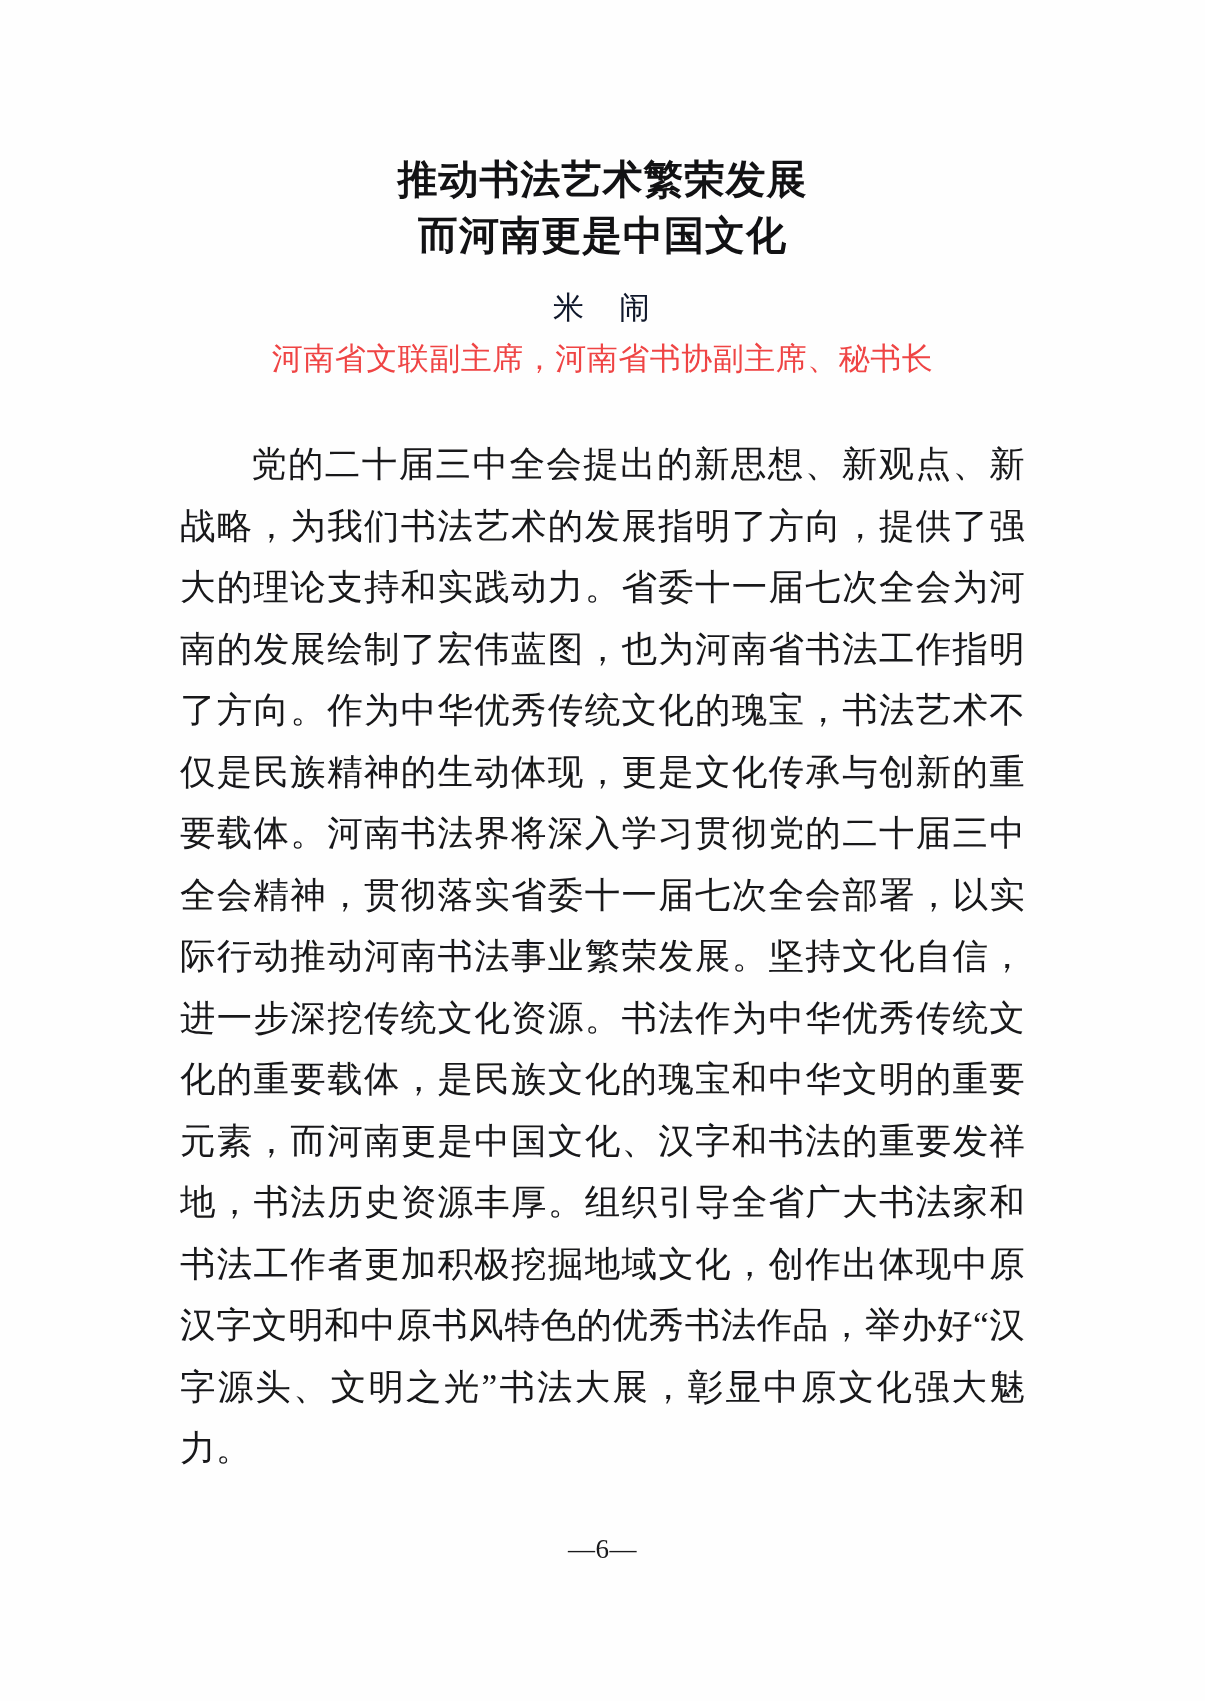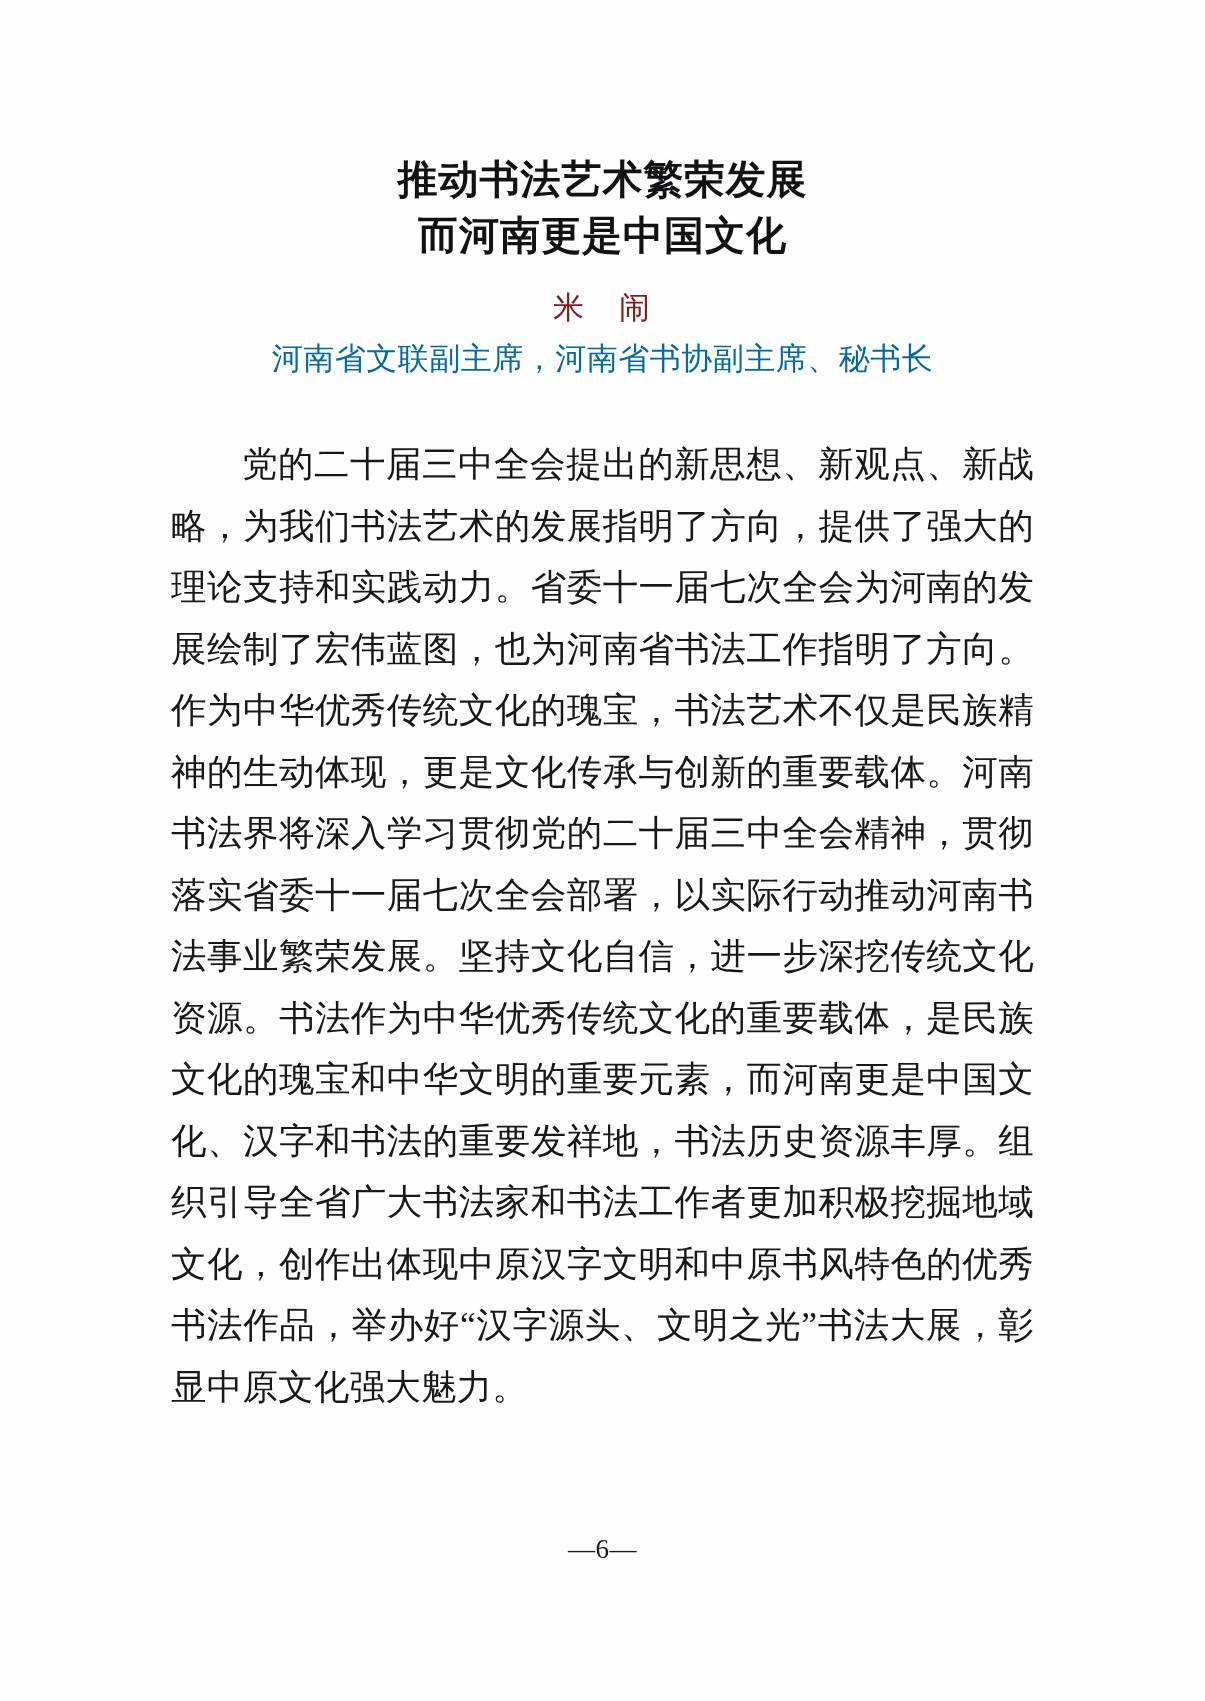--- a/index.html
+++ b/index.html
@@ -36,53 +36,53 @@
     color: #121214;
     white-space: pre;
   }
 
   .author-name {
     margin-top: 22px;
     font-family: "Liberation Serif", "DejaVu Serif", serif;
     font-size: 31px;
     line-height: 44px;
     letter-spacing: 2px;
-    color: #7f1d1d;
+    color: #0f172a;
     white-space: pre;
     text-align: center;
   }
 
   .author-affiliation {
     margin-top: 6px;
     font-family: "Liberation Serif", "DejaVu Serif", serif;
     font-size: 31px;
     line-height: 46px;
     letter-spacing: 0.5px;
-    color: #0369a1;
+    color: #ef4444;
     white-space: pre;
     text-align: center;
   }
 
   
   .body-region {
     margin-top: 52px;
     padding-left: 163px;
     padding-right: 163px;
   }
 
   .body-paragraph {
     font-family: "Liberation Serif", "DejaVu Serif", serif;
     font-size: 35.5px;
     line-height: 61.5px;
     letter-spacing: 0.2px;
     color: #18181a;
     text-align: justify;
     text-justify: inter-character;
     text-indent: 2em;
-    margin: 8px;
+    margin: 17px;
     word-break: break-all;
   }
 
   
   .page-footer {
     position: absolute;
     left: 0;
     right: 0;
     top: 1534px;
     text-align: center;

